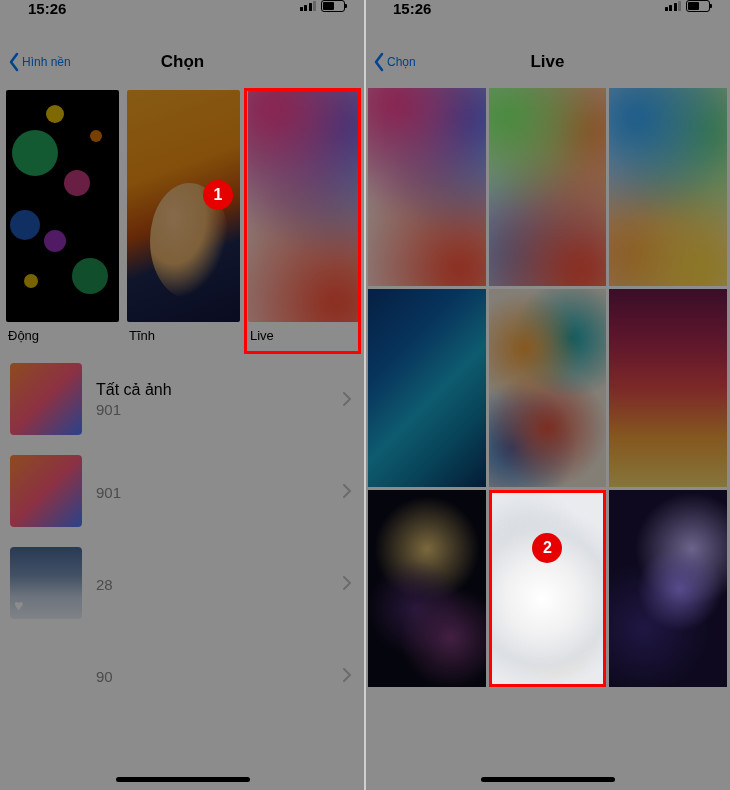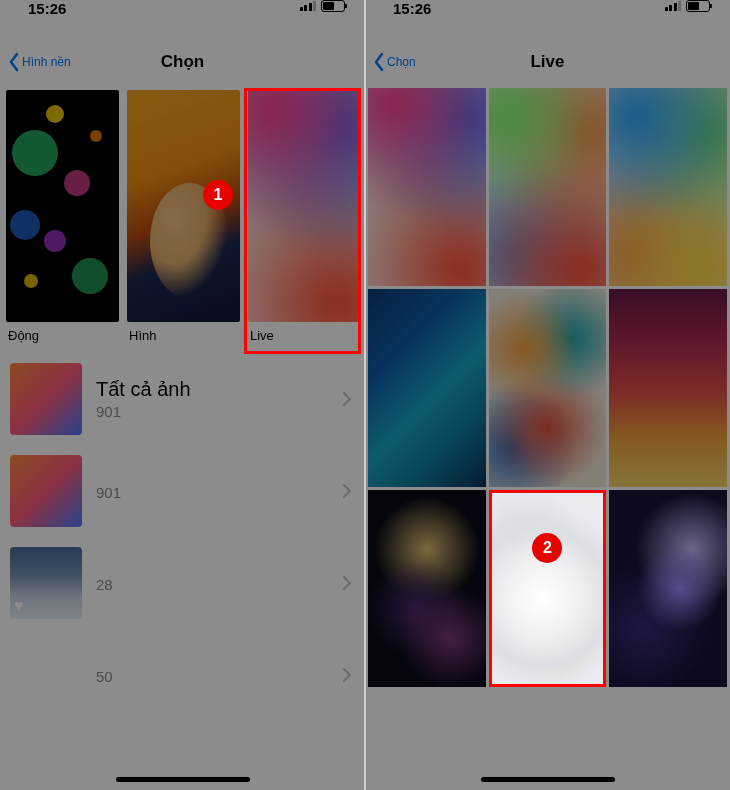--- a/index.html
+++ b/index.html
@@ -119,21 +119,21 @@
   .album-row {
     display: flex; align-items: center; padding: 10px 14px 10px 10px;
     gap: 14px; position: relative;
   }
   .album-thumb {
     width: 72px; height: 72px; background:#ccc; border-radius:4px;
     overflow:hidden; display:flex; align-items:center; justify-content:center;
     position: relative;
   }
   .album-info { flex:1; }
-  .album-name { font-size: 20px; color:#000; }
+  .album-name { font-size: 16px; color:#000; }
   .album-count { font-size: 15px; color:#8a8a8e; margin-top:2px; }
   .row-chev { color:#c4c4c6; }
   .home-indicator {
     position:absolute; bottom:8px; left:50%; transform:translateX(-50%);
     width:134px; height:5px; background:#000; border-radius:3px; z-index:80;
   }
   
   .wall-grid {
     display:grid; grid-template-columns: repeat(3, 1fr);
     gap:3px; padding: 4px 3px 0 3px;
@@ -275,21 +275,21 @@
         <div class="b" style="width:22px;height:22px;background:#c542f5;opacity:0.75;left:38px;top:140px"></div>
         <div class="b" style="width:36px;height:36px;background:#2ecc71;opacity:0.7;left:66px;top:168px"></div>
         <div class="b" style="width:14px;height:14px;background:#ffd400;opacity:0.85;left:18px;top:184px"></div>
         <div class="b" style="width:12px;height:12px;background:#ff8a00;opacity:0.85;left:84px;top:40px"></div>
       </div>
       <div class="cat-label">Động</div>
     </div>
 
     <div class="cat-card">
       <div class="cat-thumb art-tinh"></div>
-      <div class="cat-label">Hình</div>
+      <div class="cat-label">Tĩnh</div>
     </div>
 
     <div class="cat-card" style="background:#fff">
       <div class="cat-thumb art-live1"></div>
       <div class="cat-label">Live</div>
     </div>
   </div>
 
   <div class="highlight-box" style="left:244px;top:88px;width:117px;height:266px"></div>
   <div class="badge" style="left:203px;top:180px">
@@ -323,21 +323,21 @@
       <div class="album-info">
         <div class="album-count">28</div>
       </div>
       <svg class="row-chev" width="8" height="14" viewBox="0 0 8 14">
           <polyline points="1,1 7,7 1,13" fill="none" stroke="#c4c4c6" stroke-width="2" stroke-linecap="round" stroke-linejoin="round"></polyline>
         </svg>
     </div>
     <div class="album-row">
       <div class="album-thumb" style="background:#fff"></div>
       <div class="album-info">
-        <div class="album-count">50</div>
+        <div class="album-count">90</div>
       </div>
       <svg class="row-chev" width="8" height="14" viewBox="0 0 8 14">
           <polyline points="1,1 7,7 1,13" fill="none" stroke="#c4c4c6" stroke-width="2" stroke-linecap="round" stroke-linejoin="round"></polyline>
         </svg>
     </div>
   </div>
 
   <div class="home-indicator"></div>
   <div class="overlay-dim"></div>
 </div>

